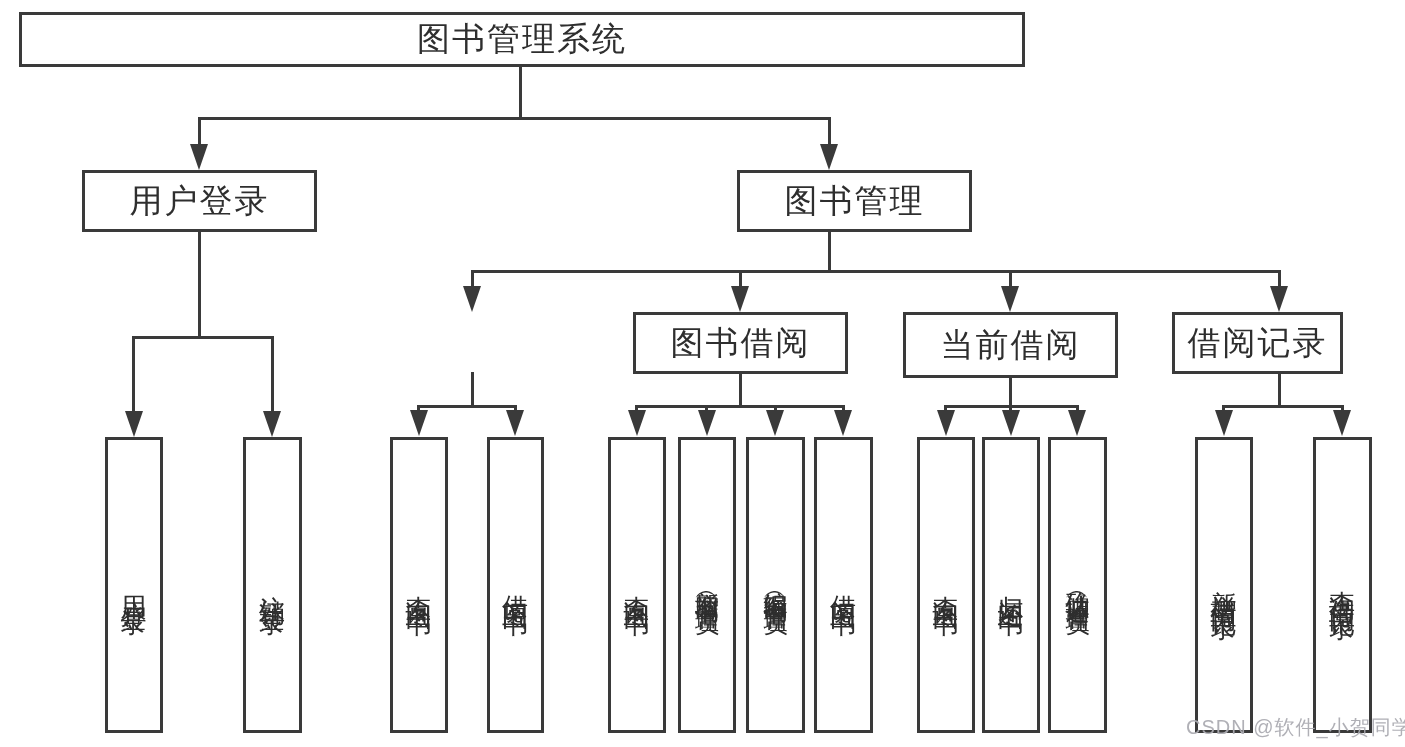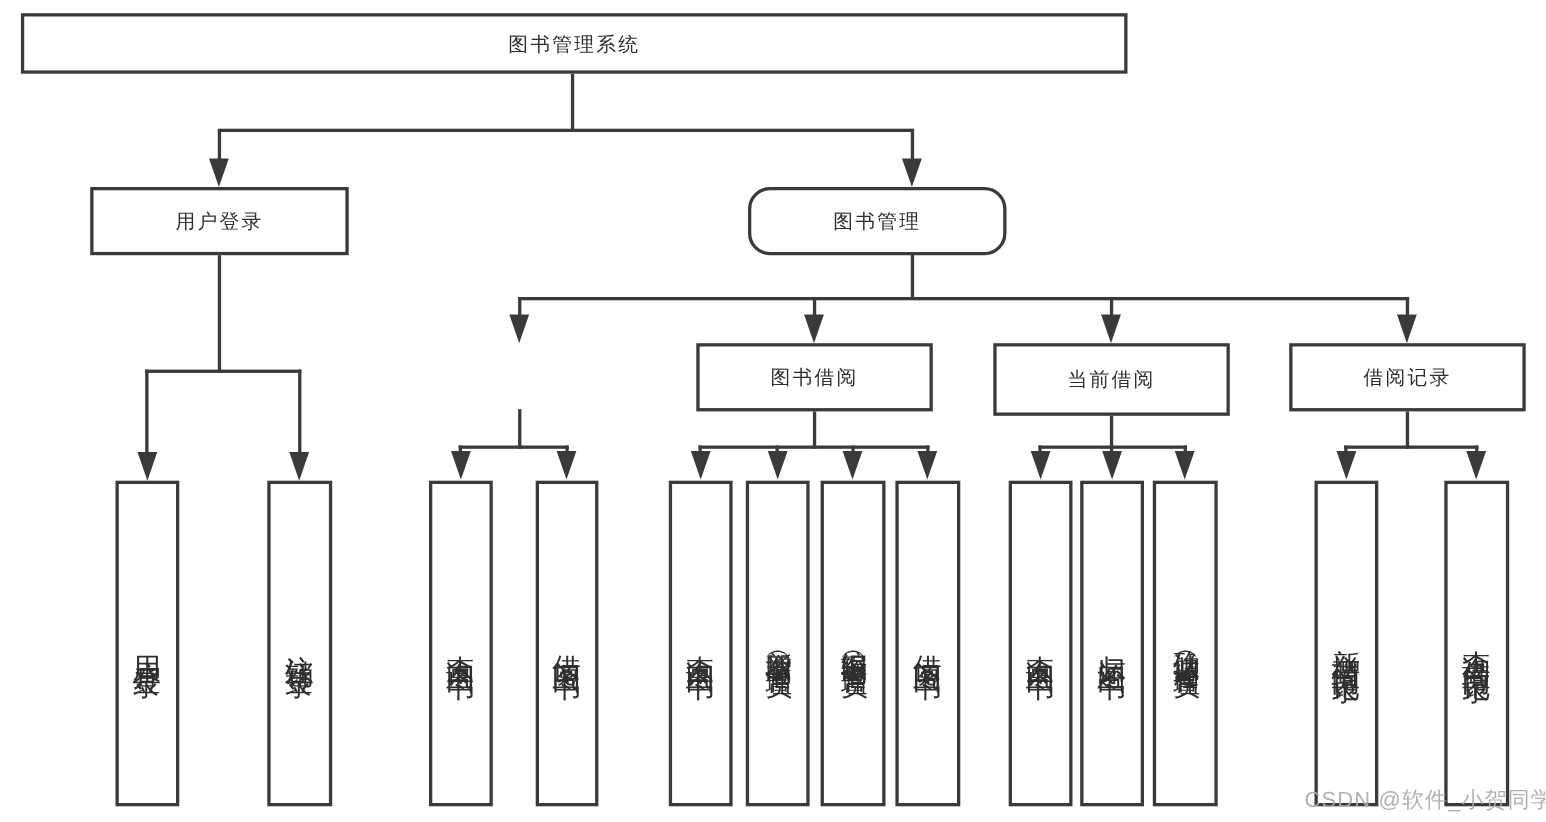--- a/index.html
+++ b/index.html
@@ -6,21 +6,21 @@
   #canvas {
     position:relative; width:1405px; height:747px; background:#ffffff;
     font-family:"Liberation Sans","DejaVu Sans",sans-serif; overflow:hidden;
   }
   .box {
     position:absolute; box-sizing:border-box;
     border:3px solid #3a3a3a; background:#ffffff;
     display:flex; align-items:center; justify-content:center;
     color:#2e2e2e;
   }
-  .hbox { font-size:18px; letter-spacing:2px; white-space:nowrap; }
+  .hbox { font-size:33px; letter-spacing:2px; white-space:nowrap; }
   .tall .label {
     writing-mode:vertical-rl; text-orientation:mixed;
     font-size:26px; letter-spacing:5px; line-height:1; white-space:nowrap;
   }
   .tall.long .label { font-size:24px; letter-spacing:3px; }
   .vl,.hl { position:absolute; background:#3a3a3a; }
   .vl { width:3px; }
   .hl { height:3px; }
   .arr {
     position:absolute; width:0; height:0;
@@ -97,31 +97,31 @@
   <div class="vl" style="left:1341px; top:405px; height:8px;"></div>
   <div class="arr" style="left:1333px; top:410px;"></div>
 
   <div class="box hbox" style="left:19px; top:12px; width:1006px; height:55px;">
     <span class="label">图书管理系统</span>
   </div>
 
   <div class="box hbox" style="left:82px; top:170px; width:235px; height:62px;">
     <span class="label">用户登录</span>
   </div>
-  <div class="box hbox" style="left:680px; top:170px; width:235px; height:62px;border-radius:20px;">
+  <div class="box hbox" style="left:737px; top:170px; width:235px; height:62px;">
     <span class="label">图书管理</span>
   </div>
 
   <div class="box hbox" style="left:633px; top:312px; width:215px; height:62px;">
     <span class="label">图书借阅</span>
   </div>
   <div class="box hbox" style="left:903px; top:312px; width:215px; height:66px;">
     <span class="label">当前借阅</span>
   </div>
-  <div class="box hbox" style="left:1172px; top:312px; width:215px; height:62px;">
+  <div class="box hbox" style="left:1172px; top:312px; width:171px; height:62px;">
     <span class="label">借阅记录</span>
   </div>
 
   <div class="box tall" style="left:105px; top:437px; width:58px; height:296px;">
     <span class="label">用户登录</span>
   </div>
   <div class="box tall" style="left:243px; top:437px; width:59px; height:296px;">
     <span class="label">注销登录</span>
   </div>
 

